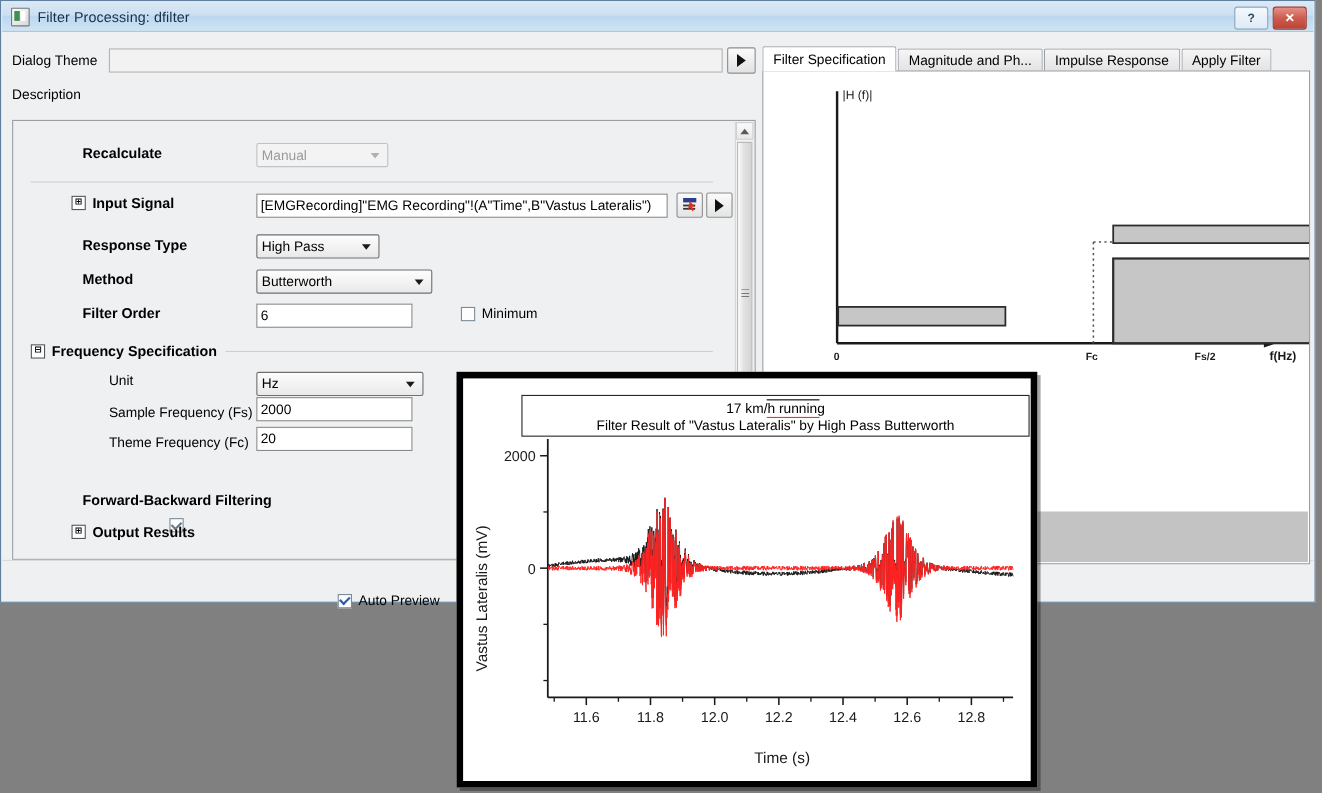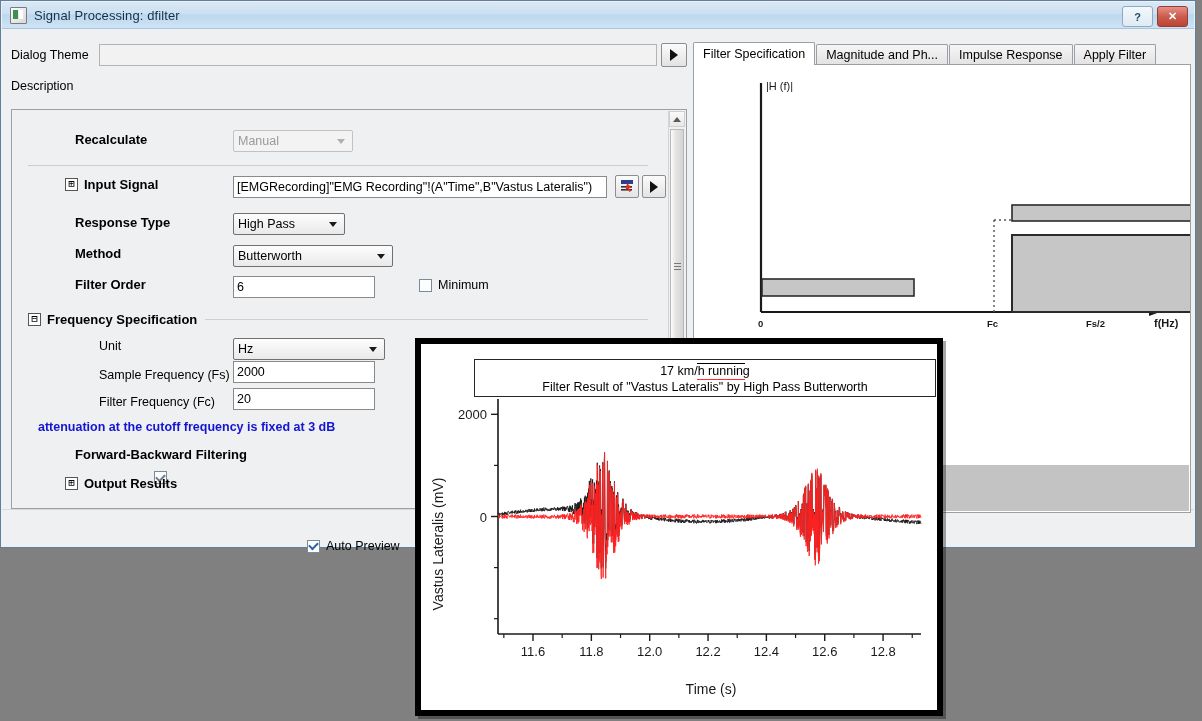--- a/index.html
+++ b/index.html
@@ -199,21 +199,21 @@
   .legline.red{border-top-color:#ff2d2d;}
   #plotsvg{position:absolute;left:0;top:0;width:100%;height:100%;}
 </style>
 </head>
 <body>
 
 <div id="dialog">
 
   <div id="titlebar">
     <div class="app-ico"></div>
-    <div class="title">Signal Processing: dfilter</div>
+    <div class="title">Filter Processing: dfilter</div>
     <div id="winbtns">
       <div class="winbtn">?</div>
       <div class="winbtn close">✕</div>
     </div>
   </div>
 
   <div class="toprow" id="themerow">
     <div class="toplabel">Dialog Theme</div>
     <div class="flatfield" id="themefield"></div>
     <div class="arrowbtn">
@@ -292,25 +292,24 @@
         <span class="cval">Hz</span>
         <span class="caret"></span>
       </div>
 
       <div class="frow" style="left:50px;top:258px;">
         <div class="flabel-sub">Sample Frequency (Fs)</div>
       </div>
       <div class="textfield" style="position:absolute;left:221px;top:251px;width:142px;">2000</div>
 
       <div class="frow" style="left:50px;top:285px;">
-        <div class="flabel-sub">Filter Frequency (Fc)</div>
+        <div class="flabel-sub">Theme Frequency (Fc)</div>
       </div>
       <div class="textfield" style="position:absolute;left:221px;top:278px;width:142px;">20</div>
 
-      <div class="note" style="left:26px;top:310px;">attenuation at the cutoff frequency is fixed at 3 dB</div>
 
       <div class="frow" style="left:26px;top:337px;gap:9px;flex-direction:column;">
         <span class="flabel">Forward-Backward Filtering</span>
         <span class="ckbox grey on"></span>
       </div>
 
       <div class="frow" style="left:16px;top:366px;">
         <span class="exp">⊞</span>
         <span class="flabel">Output Results</span>
       </div>

